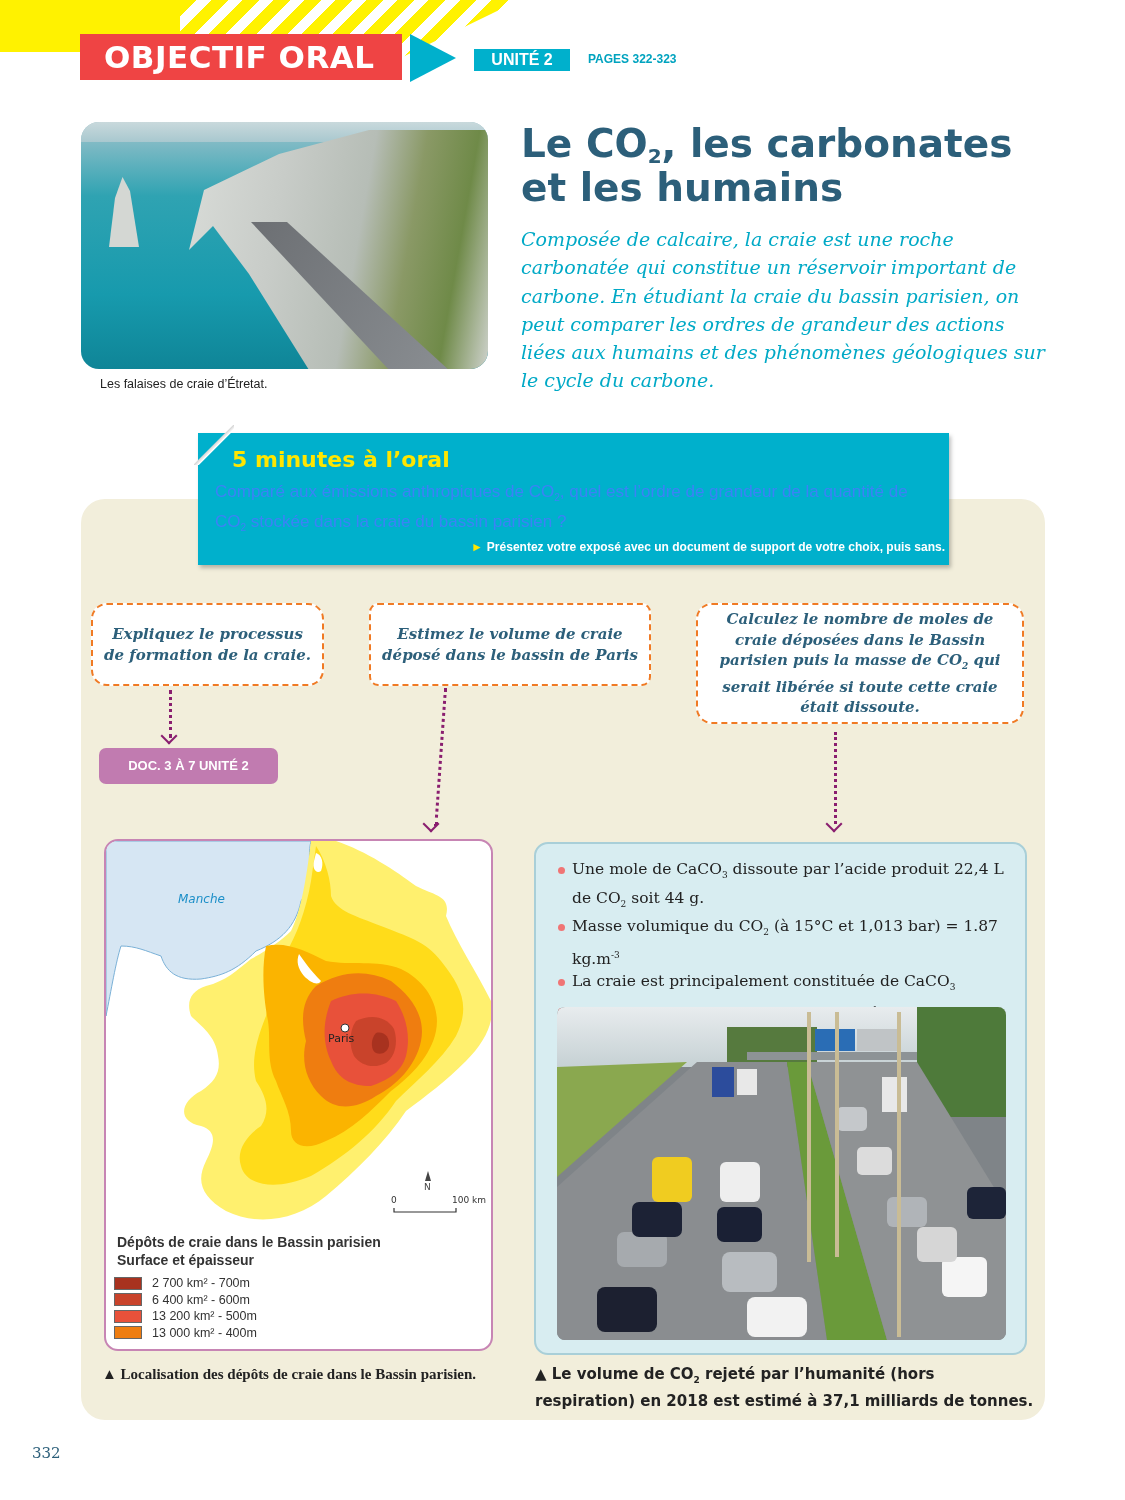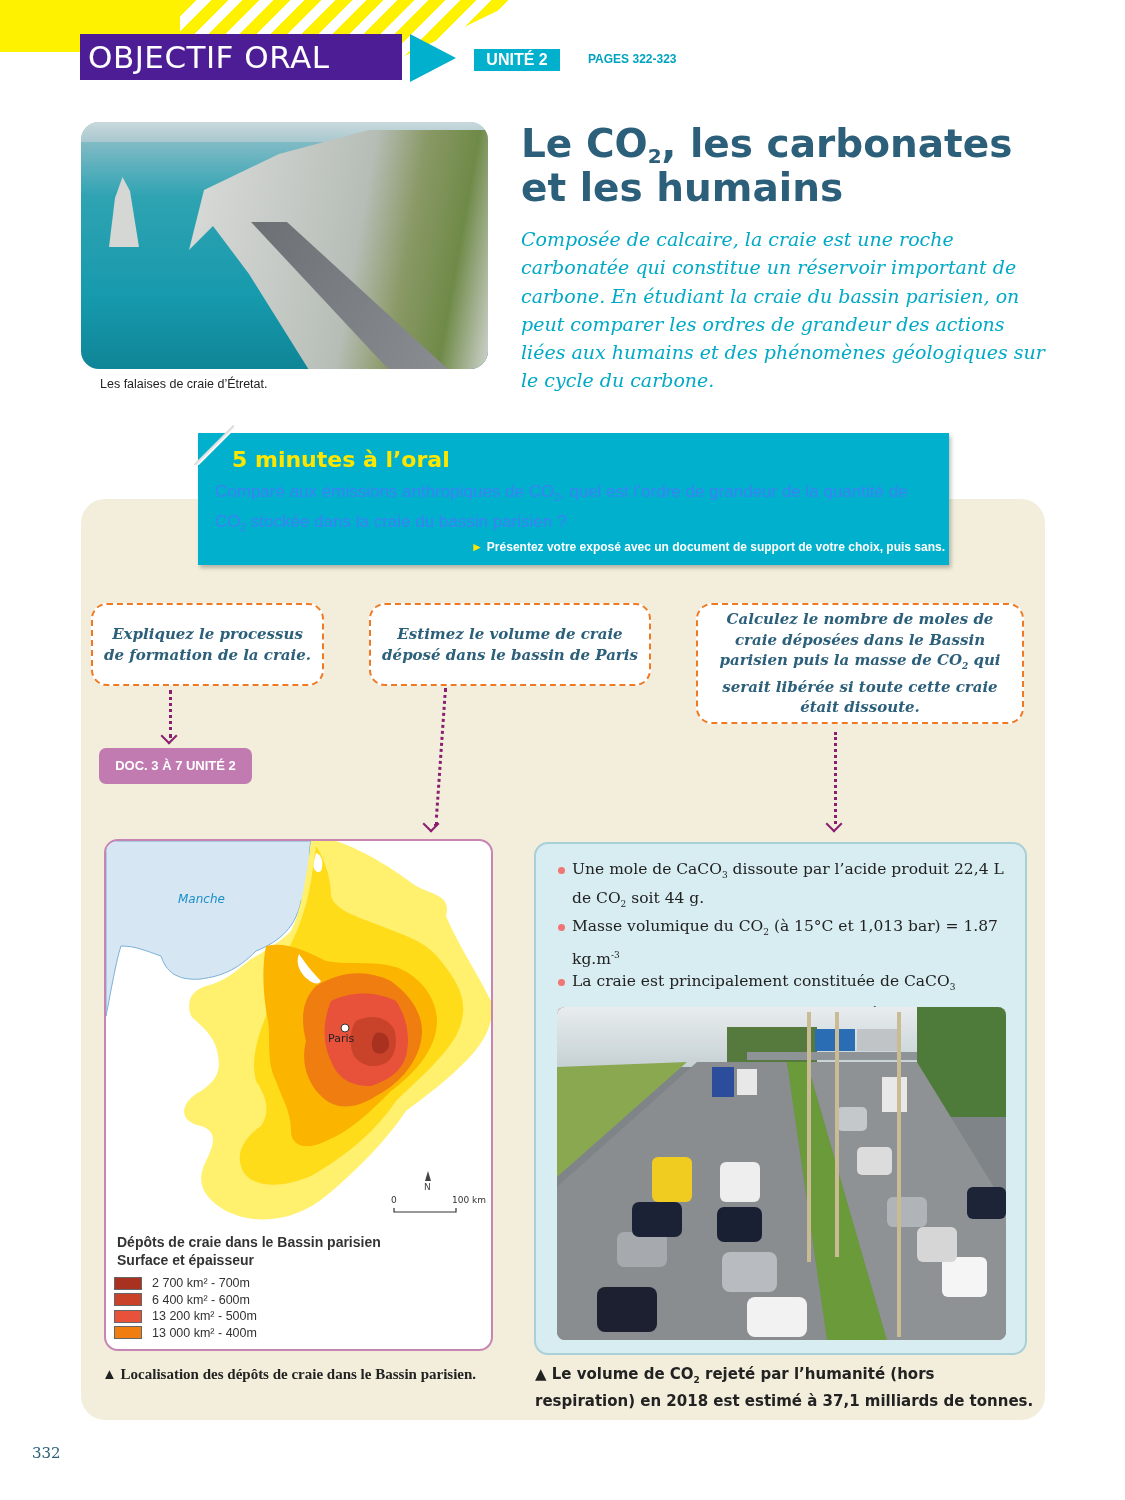--- a/index.html
+++ b/index.html
@@ -5,26 +5,26 @@
   * { box-sizing: border-box; margin: 0; padding: 0; }
   html, body { width: 1125px; height: 1500px; background: #ffffff; overflow: hidden; }
   body { position: relative; font-family: "Liberation Sans", "DejaVu Sans", sans-serif; color: #222; }
 
   
   .stripes { position: absolute; left: 0; top: 0; width: 520px; height: 70px; overflow: hidden; }
   .stripes .solid { position: absolute; left: 0; top: 0; width: 210px; height: 52px; background: #fff200; }
   .stripes .diag { position: absolute; left: 180px; top: 0; width: 340px; height: 66px;
     background: repeating-linear-gradient(135deg, #fff200 0 12px, #ffffff 12px 22px); 
     clip-path: polygon(0 0, 100% 0, 100% 0, 60% 100%, 0 100%); }
-  .banner-box { position: absolute; left: 80px; top: 34px; width: 322px; height: 46px; background: #4c1d95;
-    color: #fff; font-family: "DejaVu Sans", sans-serif; font-weight: normal; font-size: 31px; letter-spacing: 0.5px;
-    line-height: 46px; padding-left: 8px; }
+  .banner-box { position: absolute; left: 80px; top: 34px; width: 322px; height: 46px; background: #ef4444;
+    color: #fff; font-family: "DejaVu Sans", sans-serif; font-weight: bold; font-size: 31px; letter-spacing: 0.5px;
+    line-height: 46px; padding-left: 24px; }
   .banner-arrow { position: absolute; left: 410px; top: 34px; width: 0; height: 0;
     border-top: 24px solid transparent; border-bottom: 24px solid transparent; border-left: 46px solid #00b0cc; }
-  .unit-badge { position: absolute; left: 474px; top: 49px; width: 86px; height: 22px; background: #00b0cc; color: #fff;
+  .unit-badge { position: absolute; left: 474px; top: 49px; width: 96px; height: 22px; background: #00b0cc; color: #fff;
     font-weight: bold; font-size: 16px; line-height: 22px; text-align: center; }
   .pages-ref { position: absolute; left: 588px; top: 52px; font-weight: bold; font-size: 12px; color: #00a3bf; }
 
   
   .photo-etretat { position: absolute; left: 81px; top: 122px; width: 407px; height: 247px; border-radius: 18px; overflow: hidden;
     background: linear-gradient(180deg, #9fc3cc 0%, #2fa3b2 30%, #179aad 70%, #0f8597 100%); }
   .photo-etretat .sky { position: absolute; left: 0; top: 0; width: 100%; height: 20px; background: linear-gradient(180deg,#c9d9dc,#a8c8cf); }
   .photo-etretat .cliff { position: absolute; left: 108px; top: 8px; width: 300px; height: 240px;
     background: linear-gradient(100deg, #d9dcd8 0%, #c8ccc8 30%, #b6bdb6 55%, #8a9966 70%, #6f8a48 85%, #d0d3cf 100%);
     clip-path: polygon(30% 10%, 60% 0, 100% 0, 100% 100%, 40% 100%, 20% 60%, 8% 40%, 0 50%, 5% 25%); }
@@ -54,27 +54,27 @@
   .oral-question sub { font-size: 10px; }
   .oral-instruction { position: absolute; right: 180px; top: 540px; font-size: 12px; color: #fff; font-weight: bold; }
   .oral-instruction .tri { color: #ffe600; margin-right: 4px; }
 
   
   .bubble { position: absolute; background: #fff; border: 2px dashed #f07a24; border-radius: 16px;
     font-family: "DejaVu Serif", serif; font-style: italic; font-weight: bold; color: #2c5f7a; font-size: 15px; line-height: 20.5px;
     text-align: center; display: flex; align-items: center; justify-content: center; padding: 6px 10px; }
   .bubble sub { font-size: 9px; }
   .b1 { left: 91px; top: 603px; width: 233px; height: 83px; }
-  .b2 { left: 369px; top: 603px; width: 282px; height: 83px; }
+  .b2 { left: 369px; top: 603px; width: 282px; height: 83px; border-radius: 9px; }
   .b3 { left: 696px; top: 603px; width: 328px; height: 121px; }
 
   .dots { position: absolute; border-left: 3px dotted #8a1e6f; }
   .chev { position: absolute; width: 12px; height: 12px; border-right: 2.5px solid #8a1e6f; border-bottom: 2.5px solid #8a1e6f; transform: rotate(45deg); }
 
-  .doc-badge { position: absolute; left: 99px; top: 748px; width: 153px; height: 36px; background: #c17bb0; border-radius: 7px;
+  .doc-badge { position: absolute; left: 99px; top: 748px; width: 179px; height: 36px; background: #c17bb0; border-radius: 7px;
     color: #fff; font-weight: bold; font-size: 13px; line-height: 36px; text-align: center; }
 
   
   .map-card { position: absolute; left: 104px; top: 839px; width: 389px; height: 512px; background: #fff; border: 2px solid #c785b4; border-radius: 14px; overflow: hidden; }
   .map-card svg { position: absolute; left: 0; top: 0; }
   .legend-title { position: absolute; left: 11px; top: 392px; font-size: 14px; font-weight: bold; color: #333; line-height: 18px; }
   .legend-col { position: absolute; }
   .legend-item { display: flex; align-items: center; height: 16.5px; font-size: 12.5px; color: #333; }
   .legend-swatch { width: 28px; height: 13px; border: 1px solid #666; margin-right: 10px; }
   .map-caption { position: absolute; left: 102px; top: 1364px; width: 400px; font-family: Liberation Serif, serif; font-weight: bold; font-size: 15px; line-height: 21px; color: #222; }

